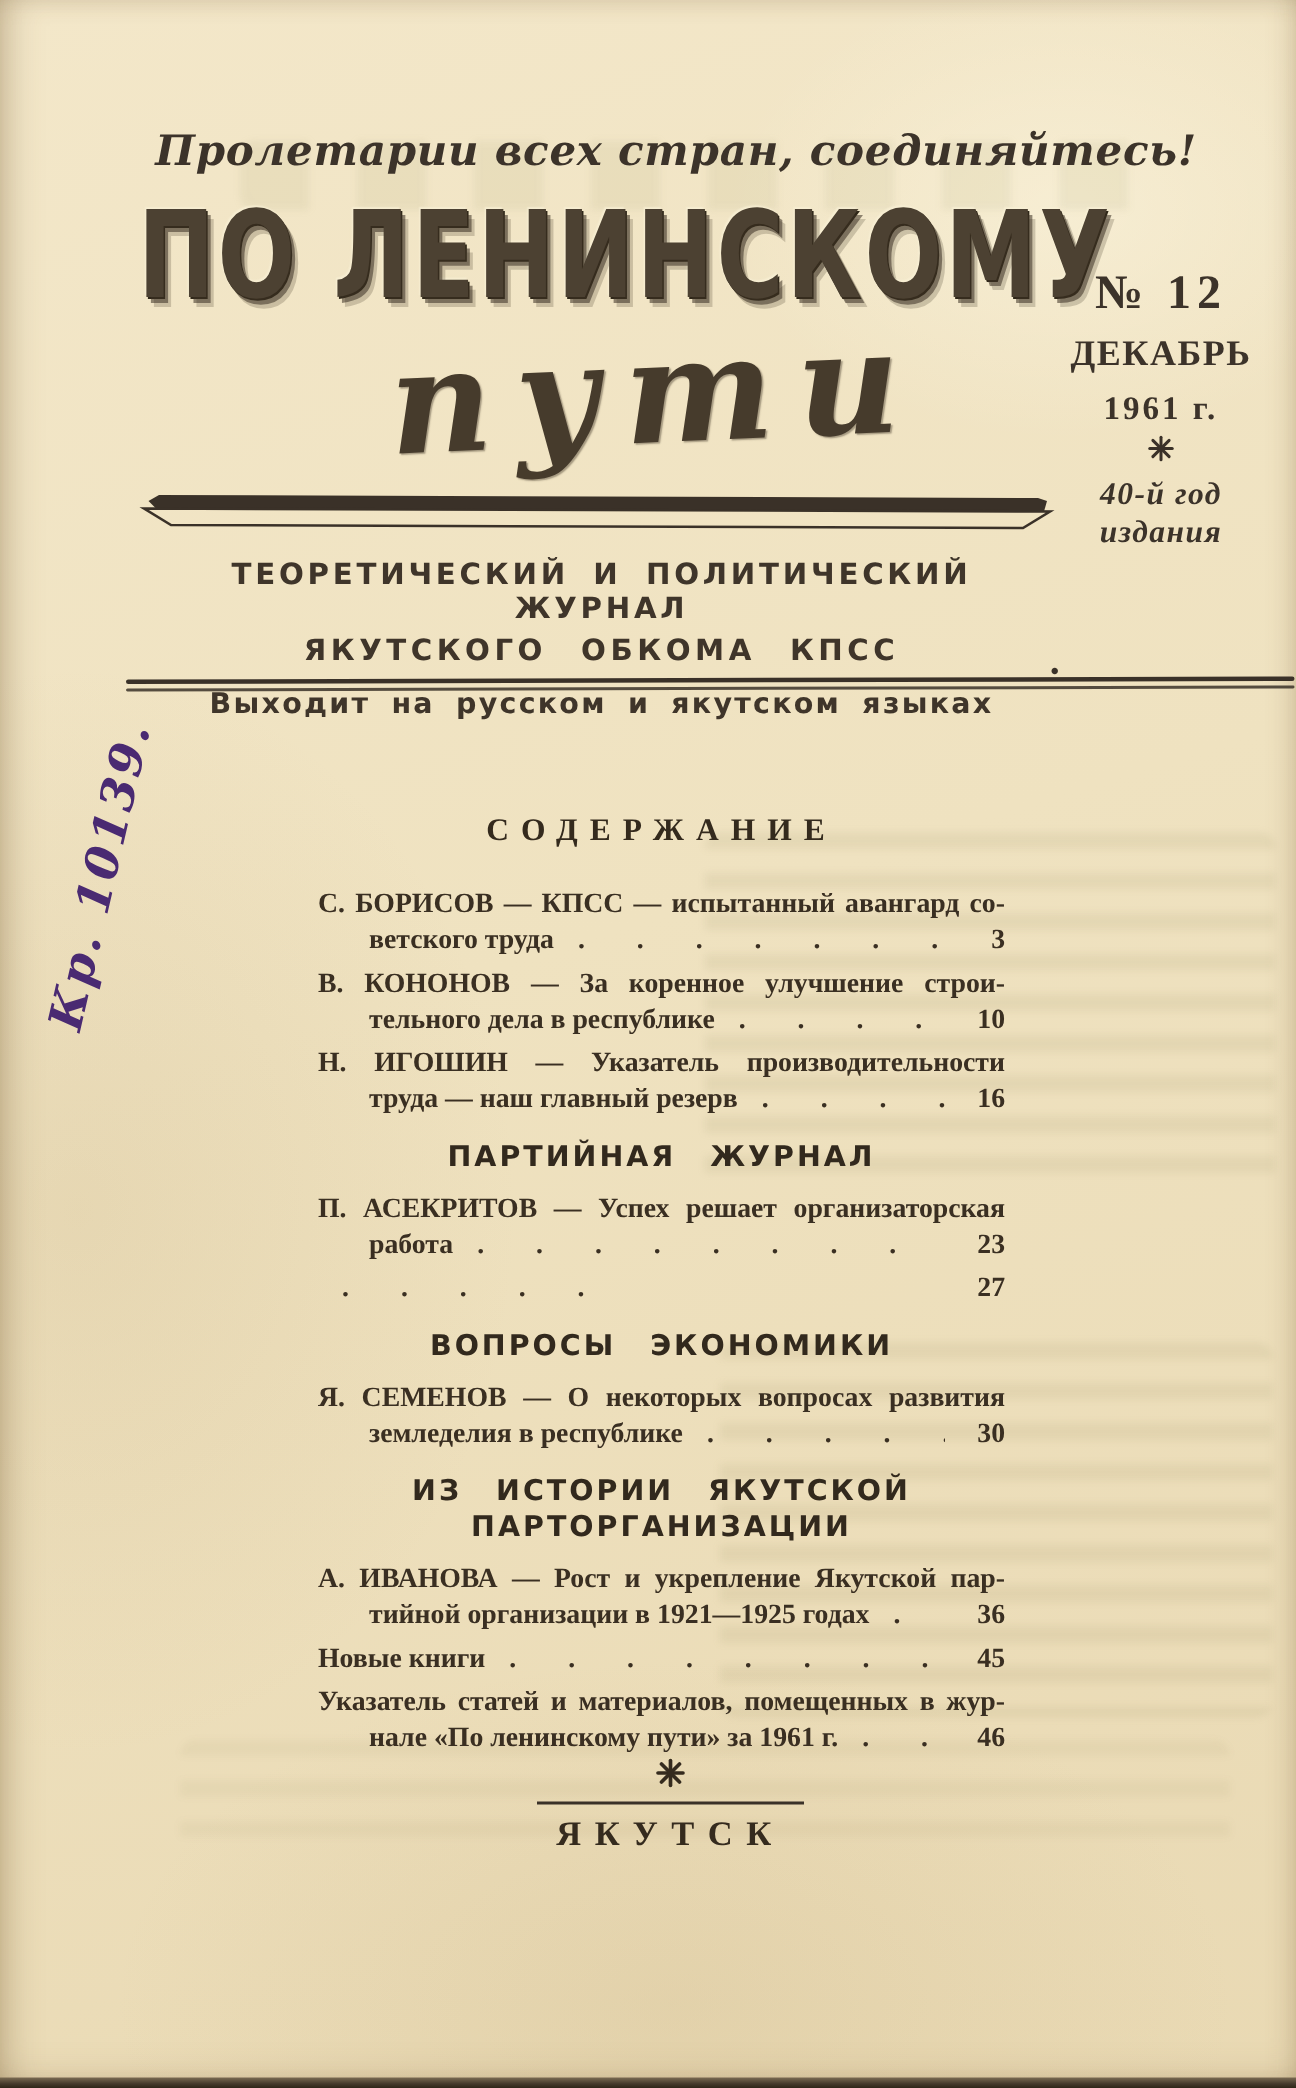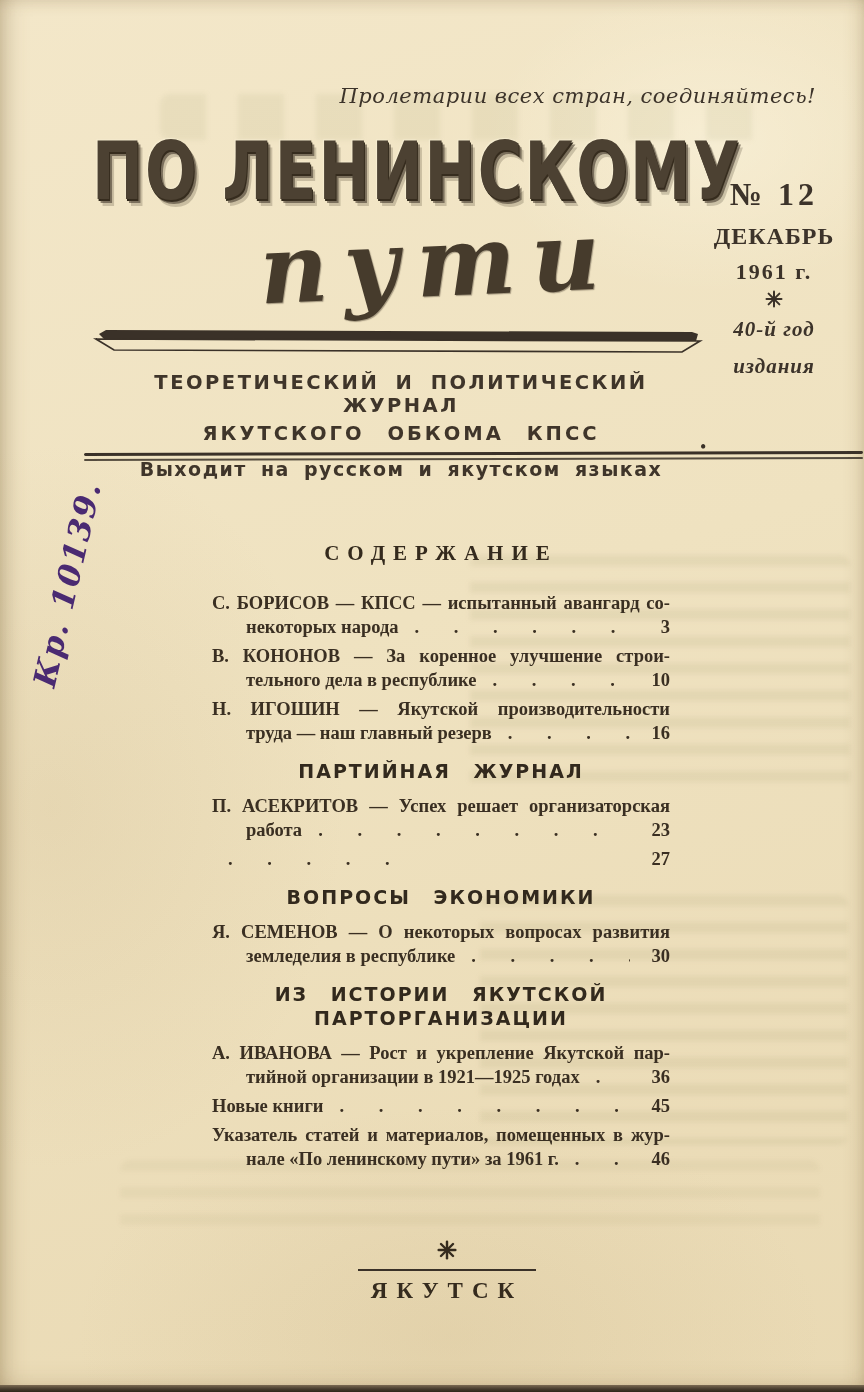--- a/index.html
+++ b/index.html
@@ -28,24 +28,24 @@
     filter:blur(2.5px);
     border-radius:10px;
     pointer-events:none;
   }
   .smudge.s1{left:470px;top:555px;width:380px;height:235px;}
   .smudge.s2{left:480px;top:895px;width:368px;height:250px;}
   .smudge.s3{left:160px;top:94px;width:620px;height:46px;background:repeating-linear-gradient(90deg, rgba(150,150,100,.10) 0 46px, rgba(150,150,100,0) 46px 78px);}
   .smudge.s4{left:120px;top:1160px;width:700px;height:80px;opacity:.7;}
 
   .slogan{
-    position:absolute;top:84px;right:48px;
+    position:absolute;top:84px;right:66px;
     font-family:"DejaVu Serif", serif;
-    font-style:italic;font-weight:normal;
-    font-size:21px;letter-spacing:.5px;color:#3c332a;
+    font-style:italic;font-weight:bold;
+    font-size:28px;letter-spacing:.5px;color:#3c332a;
   }
   .title-main{
     position:absolute;left:92px;top:124px;width:604px;
     font-family:"DejaVu Sans", sans-serif;font-weight:bold;
     font-size:61px;letter-spacing:2px;white-space:nowrap;
     color:#4c4132;
     transform:scale(1.0,1.32);transform-origin:top left;
     text-shadow:
       3px 3px 0 rgba(58,48,34,.55),
       5px 5px 0 rgba(58,48,34,.22),
@@ -60,21 +60,21 @@
     text-shadow:1px 1px 1px rgba(70,59,44,.45);
   }
   .issue{
     position:absolute;left:690px;top:176px;width:168px;
     text-align:center;color:#3c332a;
   }
   .issue .num{font-weight:bold;font-size:32px;letter-spacing:4px;}
   .issue .month{font-weight:bold;font-size:24px;letter-spacing:1px;margin-top:10px;}
   .issue .year{font-weight:bold;font-size:22px;letter-spacing:2px;margin-top:9px;}
   .issue .star{margin-top:5px;line-height:1;}
-  .issue .ed{font-style:italic;font-weight:bold;font-size:21px;margin-top:12px;letter-spacing:1px;}
+  .issue .ed{font-style:italic;font-weight:bold;font-size:21px;margin-top:0;letter-spacing:1px;}
   .issue .ed.first{margin-top:9px;}
 
   .deco-bar{position:absolute;left:92px;top:328px;}
 
   .subtitle{position:absolute;left:95px;top:371px;width:612px;text-align:center;
     font-family:"DejaVu Sans", sans-serif;font-weight:bold;color:#3f352a;}
   .subtitle .l1{font-size:19.5px;letter-spacing:2.5px;word-spacing:7px;}
   .subtitle .l2{font-size:19.5px;letter-spacing:3px;word-spacing:13px;margin-top:5px;}
   .subtitle .note{font-size:19px;letter-spacing:1.5px;word-spacing:6px;margin-top:13px;}
   .note-dot{position:absolute;left:700px;top:438px;font-size:18px;line-height:1;color:#3a3128;}
@@ -103,21 +103,21 @@
   .toc-line.indent{padding-left:34px;}
   .toc-line .t{white-space:nowrap;}
   .toc-line .dots{flex:1;overflow:hidden;white-space:nowrap;margin:0 10px 0 16px;word-spacing:30px;}
   .toc-line .pg{min-width:30px;text-align:right;}
   .toc-section{
     text-align:center;font-family:"DejaVu Sans", sans-serif;font-weight:bold;
     font-size:19px;letter-spacing:2px;word-spacing:14px;color:#32291d;
     margin:14px 0 11px;
   }
 
-  .footer{position:absolute;left:215px;top:1240px;width:464px;text-align:center;color:#352b1e;}
+  .footer{position:absolute;left:215px;top:1172px;width:464px;text-align:center;color:#352b1e;}
   .footer .rule{width:178px;height:2px;background:#3a3128;margin:9px auto 7px;}
   .footer .city{font-weight:bold;font-size:23px;letter-spacing:9px;}
 
   .bottom-edge{
     position:absolute;left:0;bottom:0;width:864px;height:7px;
     background:linear-gradient(180deg,#7a6a52 0%,#453a2c 60%,#2e2619 100%);
   }
   .star-svg{display:inline-block;vertical-align:middle;}
 </style>
 </head>
@@ -173,35 +173,35 @@
   </div>
 
   <div class="stamp">Кр. 10139.</div>
 
   <div class="toc">
     <div class="toc-heading">СОДЕРЖАНИЕ</div>
     <div class="toc-list">
         <div class="toc-entry">
           <div class="toc-line just">С. БОРИСОВ — КПСС — испытанный авангард со-</div>
           <div class="toc-line indent leader">
-            <span class="t">некоторых народа</span>
+            <span class="t">ветского труда</span>
             <span class="dots">. . . . . . . .</span>
             <span class="pg">3</span>
           </div>
         </div>
         <div class="toc-entry">
           <div class="toc-line just">В. КОНОНОВ — За коренное улучшение строи-</div>
           <div class="toc-line indent leader">
             <span class="t">тельного дела в республике</span>
             <span class="dots">. . . . .</span>
             <span class="pg">10</span>
           </div>
         </div>
         <div class="toc-entry">
-          <div class="toc-line just">Н. ИГОШИН — Якутской производительности</div>
+          <div class="toc-line just">Н. ИГОШИН — Указатель производительности</div>
           <div class="toc-line indent leader">
             <span class="t">труда — наш главный резерв</span>
             <span class="dots">. . . . . .</span>
             <span class="pg">16</span>
           </div>
         </div>
         <div class="toc-section">ПАРТИЙНАЯ ЖУРНАЛ</div>
         <div class="toc-entry">
           <div class="toc-line just">П. АСЕКРИТОВ — Успех решает организаторская</div>
           <div class="toc-line indent leader">

